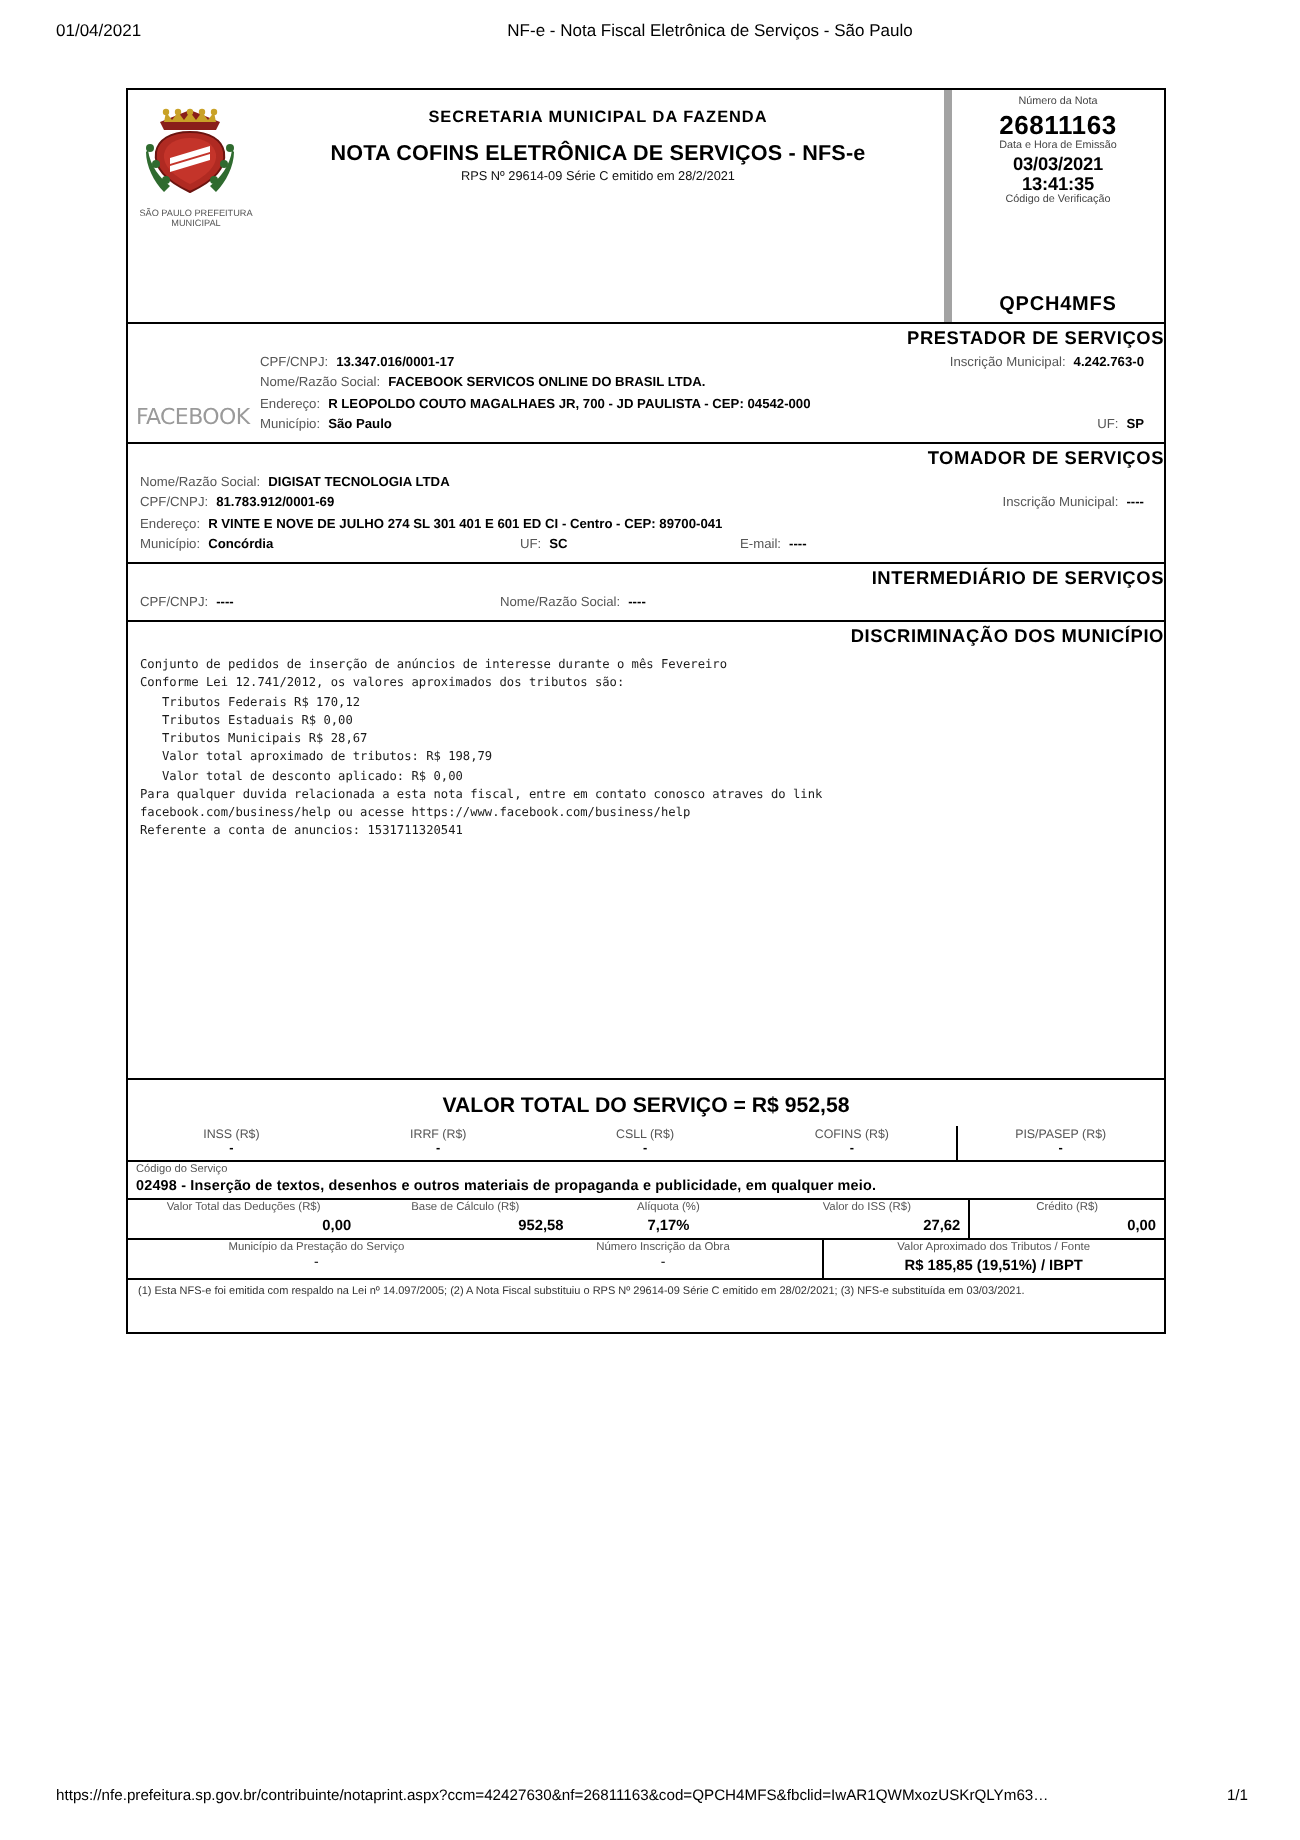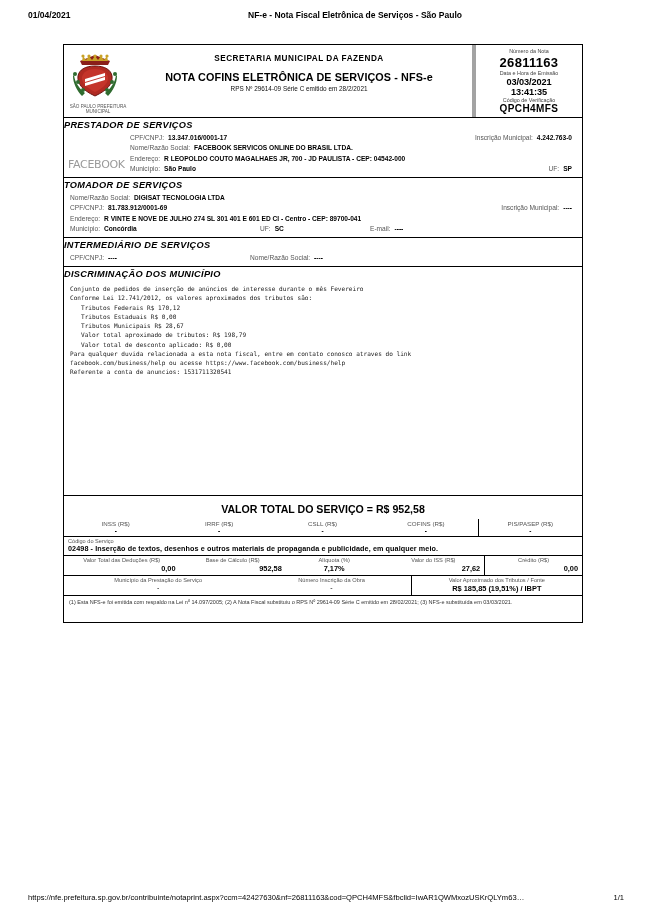--- a/index.html
+++ b/index.html
@@ -9,21 +9,21 @@
     background: #ffffff;
     font-family: "Liberation Sans", sans-serif;
     color: #000;
   }
   .page { position: relative; width: 650px; height: 920px; }
 
   
   .print-header {
     position: absolute; top: 10px; left: 0; width: 650px;
     display: flex; align-items: flex-end;
-    font-size: 8.5px; color: #000; font-weight: bold;
+    font-size: 8.5px; color: #000;
   }
   .ph-date { padding-left: 28px; width: 180px; }
   .ph-title { flex: 1; text-align: center; }
   .ph-right { width: 120px; }
 
   
   .print-footer {
     position: absolute; bottom: 18px; left: 0; width: 650px;
     display: flex; align-items: center;
     font-size: 7.6px; color: #000;
@@ -53,27 +53,27 @@
   .t2 { font-size: 8.2px; font-weight: bold; letter-spacing: .5px; margin-top: 4px; }
   .t3 { font-size: 10.8px; font-weight: bold; margin-top: 8px; letter-spacing: .1px; }
   .t4 { font-size: 6.4px; margin-top: 2px; color: #111; }
   .banner-right {
     width: 110px; border-left: 4px solid #a3a3a3;
     text-align: center; padding: 3px 20px;
   }
   .lbl-s { font-size: 5.4px; color: #444; line-height: 1.25; }
   .val-num { font-size: 13px; font-weight: bold; letter-spacing: .3px; }
   .val-dt { font-size: 9.2px; font-weight: bold; letter-spacing: -.1px; }
-  .val-cod { font-size: 10px; font-weight: bold; letter-spacing: .4px; }
+  .val-cod { font-size: 10px; font-weight: bold; letter-spacing: .4px; margin-top: 44px; }
   .brasao-cap { font-size: 4.6px; color: #555; text-align: center; line-height: 1; }
 
   
   .sec-title {
-    text-align: left; font-size: 9.2px; font-weight: bold;
-    letter-spacing: .3px; padding: 2px 0 2px; font-style: italic;
+    text-align: right; font-size: 9.2px; font-weight: bold;
+    letter-spacing: .3px; padding: 2px 0 2px;
   }
 
   
   .party { padding: 1px 0 3px; position: relative; }
   .party-grid { padding-left: 8px; }
   .pline { display: flex; font-size: 6.6px; line-height: 1.55; }
   .pl-left { display: flex; }
   .pl-right { display: flex; margin-left: auto; padding-right: 10px; }
   .k { color: #555; margin-right: 4px; white-space: nowrap; }
   .v { font-weight: bold; color: #000; white-space: nowrap; }

